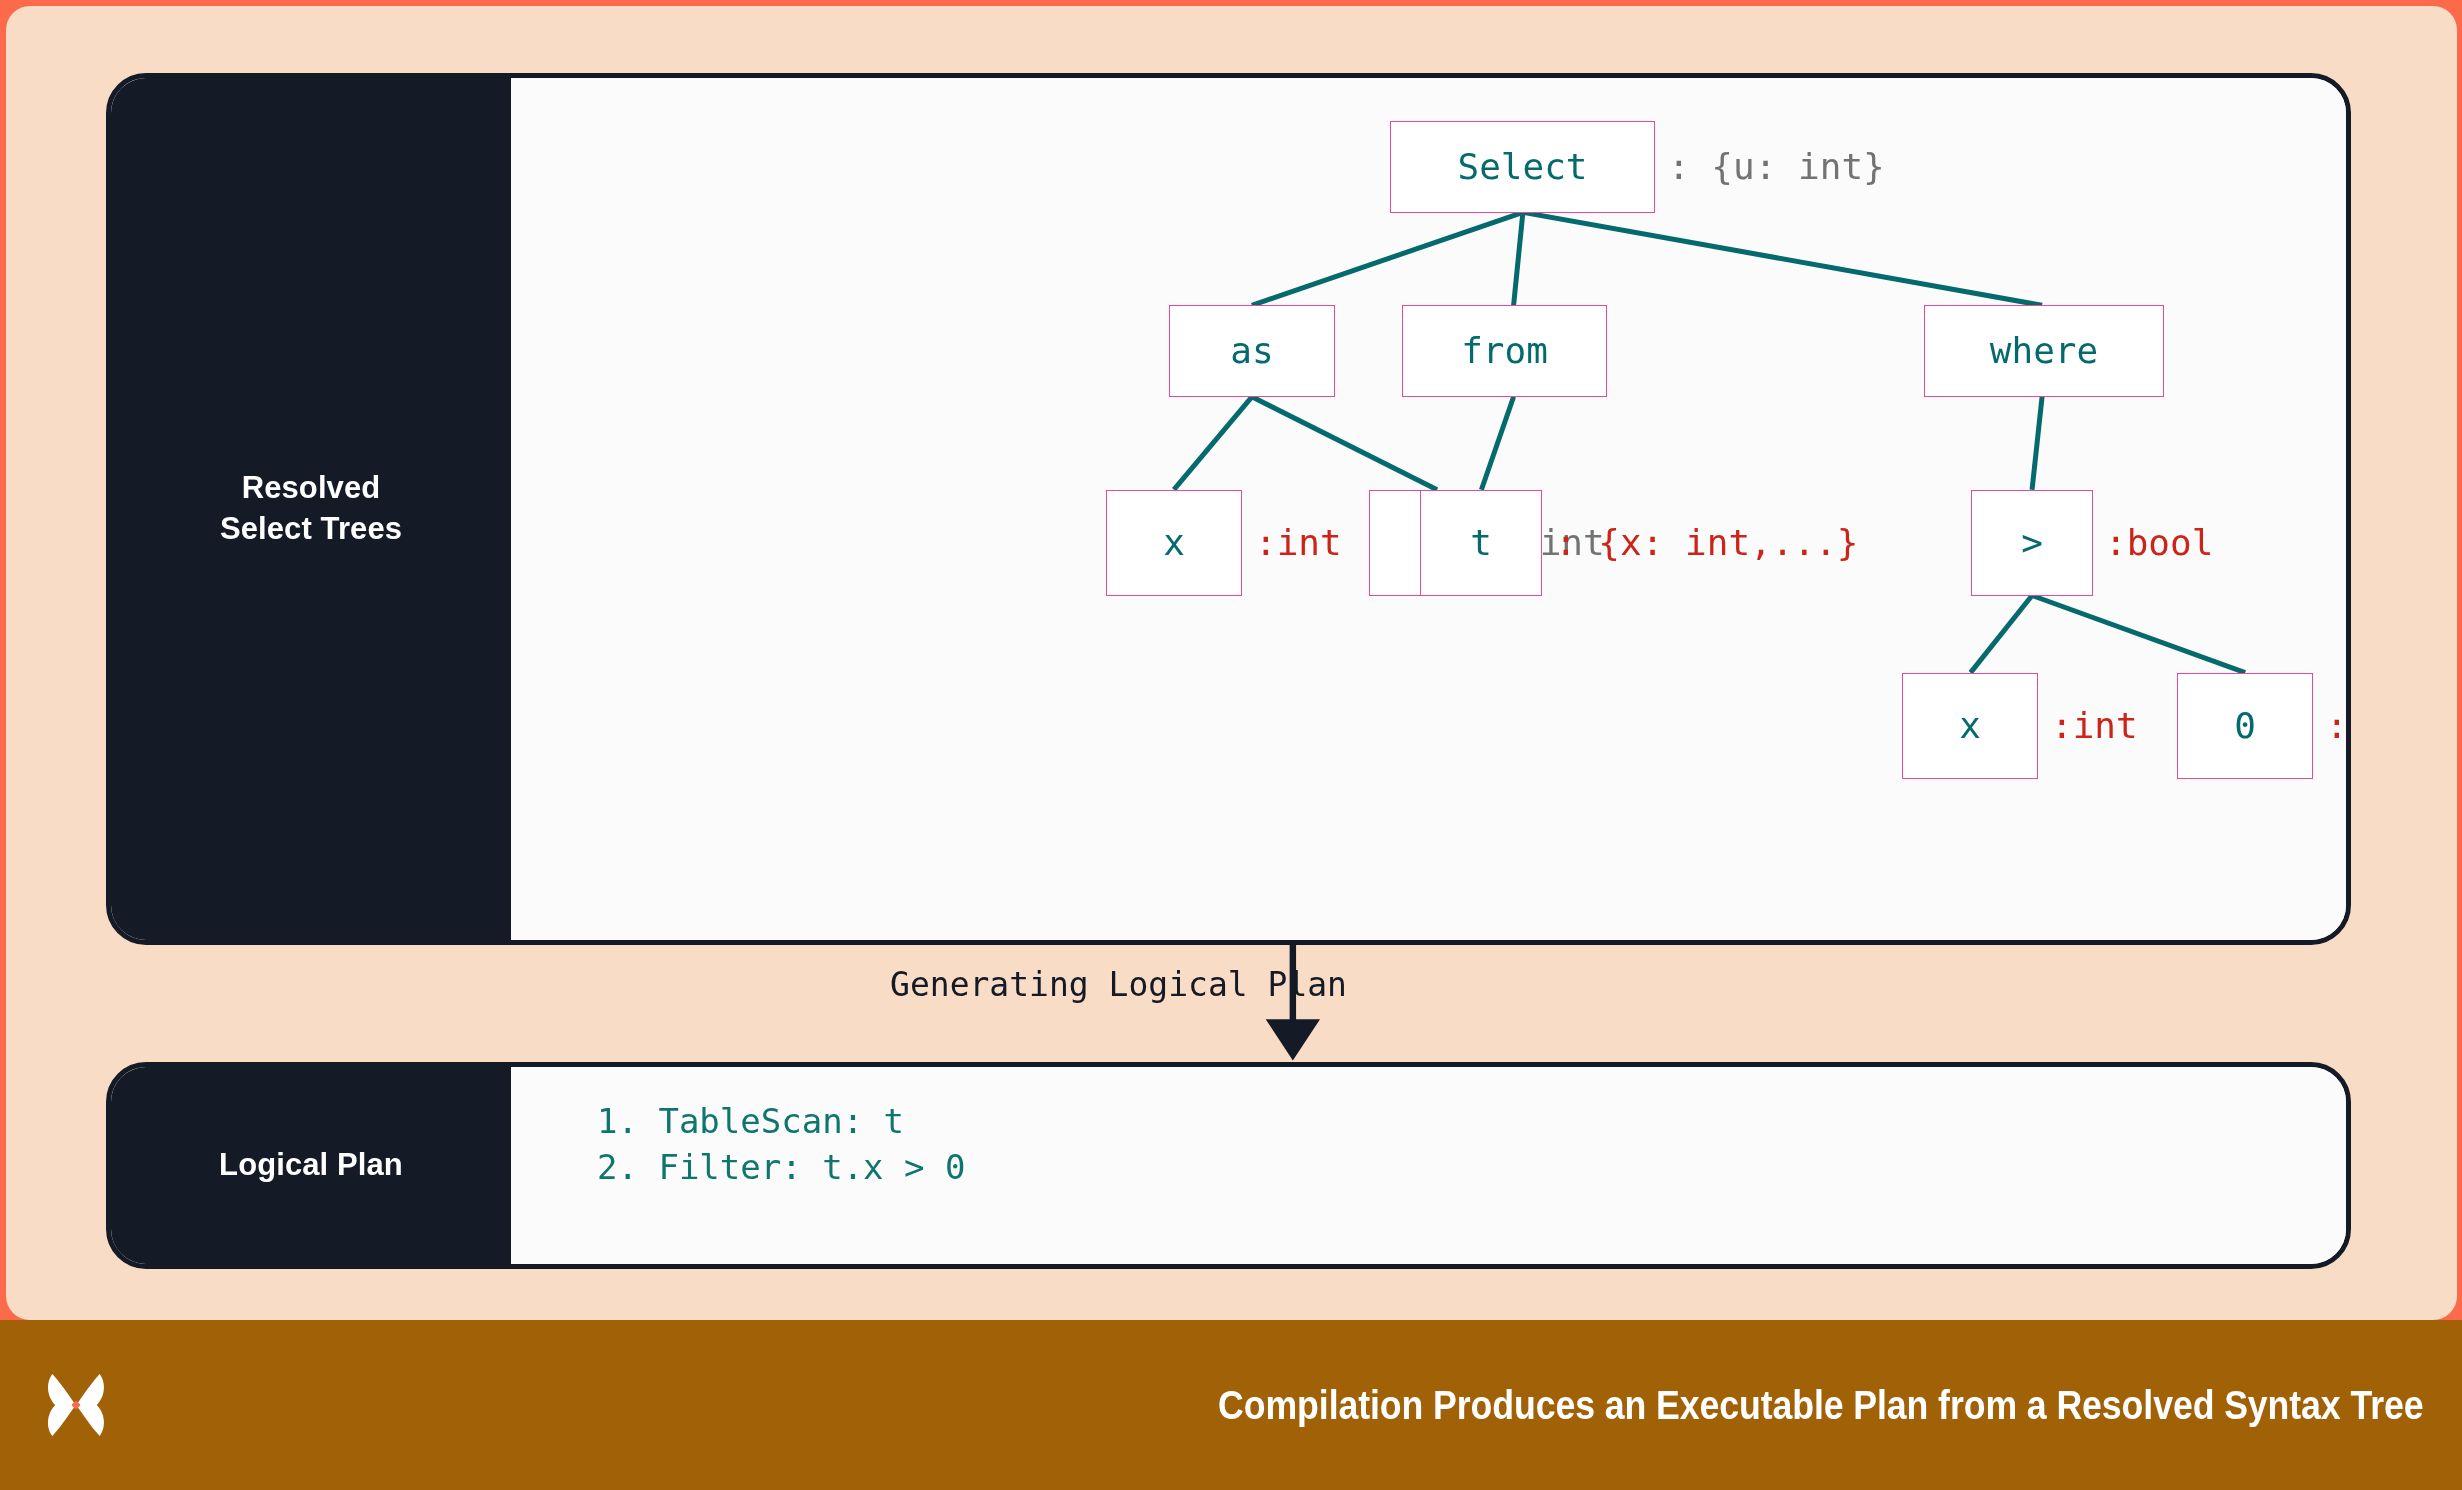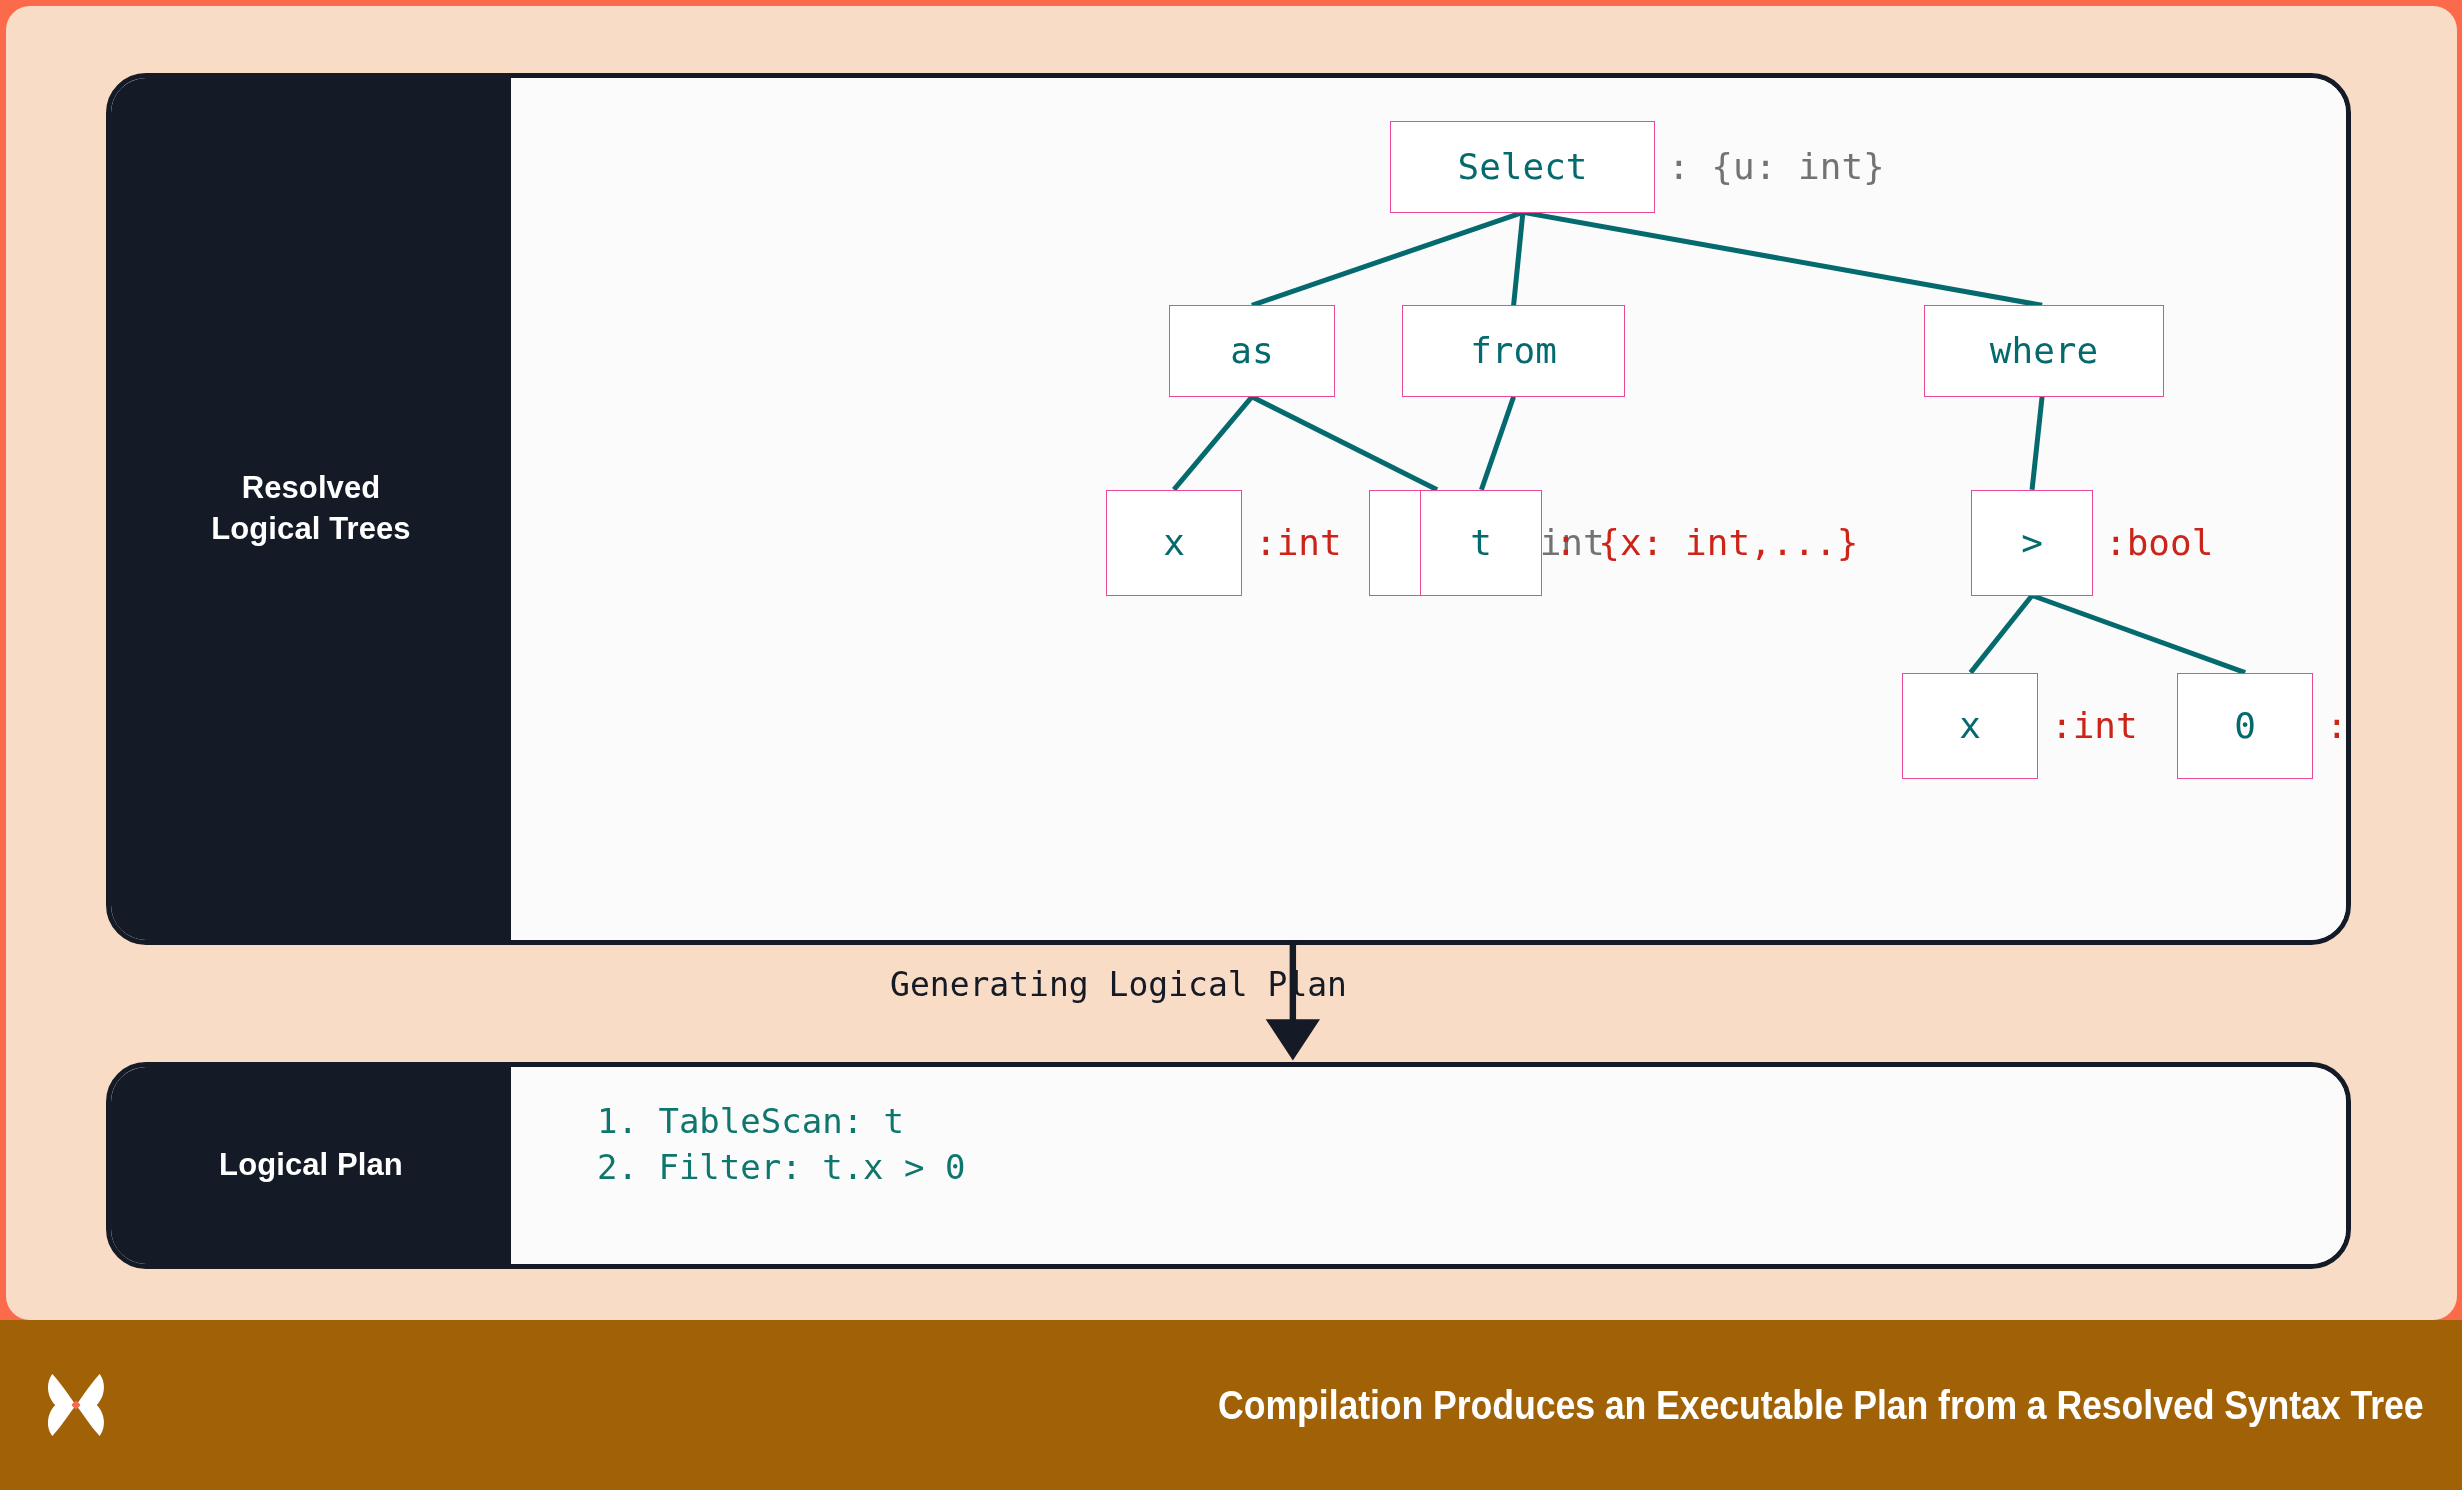--- a/index.html
+++ b/index.html
@@ -205,21 +205,21 @@
 </head>
 <body>
 
 <div id="page">
 
   <div class="frame"></div>
 
   <div class="card" id="tree-card">
     <div class="card-rail">
       <div class="rail-label">Resolved
-Logical Trees</div>
+Select Trees</div>
     </div>
     <div class="card-body">
       <div class="tree-canvas" id="tree-canvas">
         <svg class="tree-svg" id="tree-edges" viewBox="0 0 2566 1206" preserveAspectRatio="none">
             <line x1="1415" y1="188" x2="1036" y2="318" stroke="#046a6e" stroke-width="7"></line>
             <line x1="1415" y1="188" x2="1402" y2="318" stroke="#046a6e" stroke-width="7"></line>
             <line x1="1415" y1="188" x2="2141" y2="318" stroke="#046a6e" stroke-width="7"></line>
             <line x1="1036" y1="446" x2="927" y2="576" stroke="#046a6e" stroke-width="7"></line>
             <line x1="1036" y1="446" x2="1295" y2="576" stroke="#046a6e" stroke-width="7"></line>
             <line x1="1402" y1="446" x2="1357" y2="576" stroke="#046a6e" stroke-width="7"></line>
@@ -227,21 +227,21 @@
             <line x1="2127" y1="724" x2="2041" y2="832" stroke="#046a6e" stroke-width="7"></line>
             <line x1="2127" y1="724" x2="2425" y2="832" stroke="#046a6e" stroke-width="7"></line>
           </svg>
       <div class="node" style="left: 879px; top: 43px; width: 265px; height: 92px;">
             <span class="node-label">Select</span>
           </div>
           <div class="anno dark" style="left: 1157px; top: 43px; height: 92px;">: {u: int}</div>
           <div class="node" style="left: 658px; top: 227px; width: 166px; height: 92px;">
             <span class="node-label">as</span>
           </div>
-          <div class="node" style="left: 891px; top: 227px; width: 223px; height: 92px;">
+          <div class="node" style="left: 891px; top: 227px; width: 205px; height: 92px;">
             <span class="node-label">from</span>
           </div>
           <div class="node" style="left: 1413px; top: 227px; width: 240px; height: 92px;">
             <span class="node-label">where</span>
           </div>
           <div class="node" style="left: 595px; top: 412px; width: 136px; height: 106px;">
             <span class="node-label">x</span>
           </div>
           <div class="anno red" style="left: 744px; top: 412px; height: 106px;">:int</div>
           <div class="node" style="left: 858px; top: 412px; width: 136px; height: 106px;">

